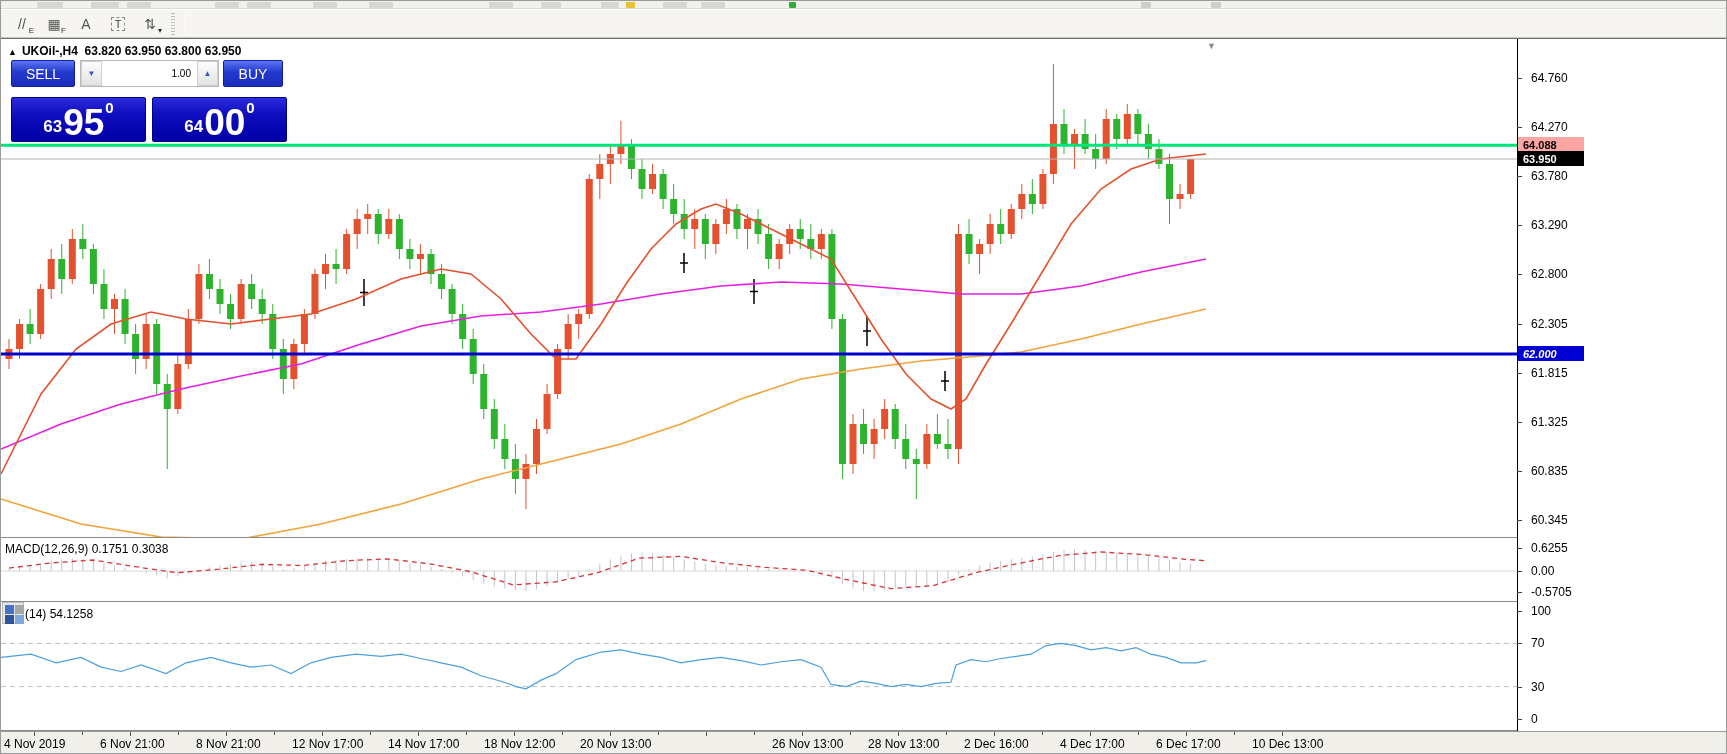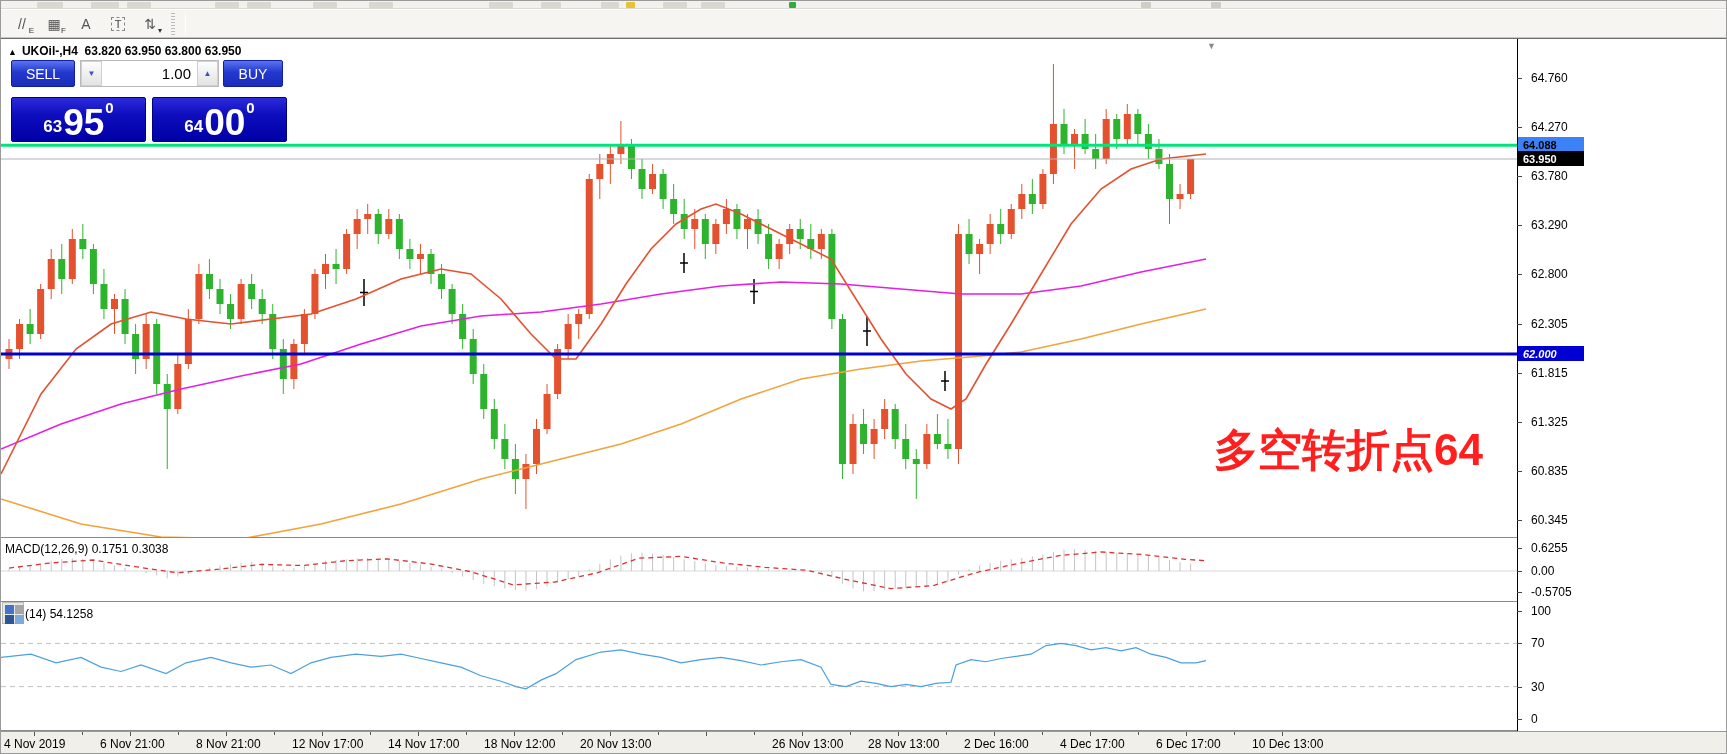--- a/index.html
+++ b/index.html
@@ -29,21 +29,21 @@
   
   #tradepanel{position:absolute;left:10px;top:21px;width:277px;}
   #tp-row1{display:flex;height:35px;}
   .bigbluebtn{height:27px;display:flex;align-items:center;justify-content:center;color:#fff;font-size:14px;
     background:linear-gradient(#5a74f0,#2338cf 45%,#1b2cba);border:1px solid #1020a0;border-radius:2px;}
   #sellbtn{width:64px;}
   #buybtn{width:60px;margin-left:4px;}
   #stepper{display:flex;height:27px;margin-left:5px;border:1px solid #b9b9b9;background:#fff;}
   .stepbtn{width:21px;display:flex;align-items:center;justify-content:center;background:linear-gradient(#fdfdfd,#e3e3e3);
            border:1px solid #cfcfcf;color:#3355cc;font-size:8px;}
-  #volfield{width:95px;display:flex;align-items:center;justify-content:flex-end;padding-right:6px;font-size:15px;color:#000;background:#fff;}
+  #volfield{width:95px;display:flex;align-items:center;justify-content:flex-end;padding-right:6px;font-size:10px;color:#000;background:#fff;}
   #tp-row2{display:flex;margin-top:2px;}
   .pricebox{width:135px;height:45px;color:#fff;display:flex;align-items:flex-end;justify-content:center;
     background:linear-gradient(#2b2bdd,#0d0dbd 40%,#0000a6);border:1px solid #000080;border-radius:2px;padding-bottom:2px;}
   .pricebox + .pricebox{margin-left:6px;}
   .p-small{font-size:17px;font-weight:700;line-height:1;margin-bottom:4px;}
   .p-big{font-size:37px;font-weight:700;line-height:0.9;margin:0 1px;}
   .p-sup{font-size:15px;font-weight:700;line-height:1;align-self:flex-start;margin-top:2px;}
   
   .panesvg{position:absolute;left:0;}
   .sepline{position:absolute;left:0;width:1516px;height:1px;}
@@ -535,29 +535,28 @@
       <div class="axtick" style="top: 591px;"></div>
       <div class="axlabel" style="top: 584px;">-0.5705</div>
       <div class="axtick" style="top: 610px;"></div>
       <div class="axlabel" style="top: 603px;">100</div>
       <div class="axtick" style="top: 642px;"></div>
       <div class="axlabel" style="top: 635px;">70</div>
       <div class="axtick" style="top: 686px;"></div>
       <div class="axlabel" style="top: 679px;">30</div>
       <div class="axtick" style="top: 718px;"></div>
       <div class="axlabel" style="top: 711px;">0</div>
-      <div class="pricetag" style="top: 136px; background: #3b82f6; color: rgb(0, 0, 0);">64.088</div>
+      <div class="pricetag" style="top: 136px; background: #fca5a5; color: rgb(0, 0, 0);">64.088</div>
       <div class="pricetag" style="top: 150px; background: rgb(0, 0, 0); color: rgb(255, 255, 255);">63.950</div>
       <div class="pricetag" style="top: 345px; background: rgb(0, 0, 210); color: rgb(255, 255, 255); font-style: italic;">62.000</div>
     </div>
 
   <div class="indlabel" style="top:541px;">MACD(12,26,9) 0.1751 0.3038</div>
   <div class="indlabel" style="top:606px;">RSI(14) 54.1258</div>
 
-  <div id="annotation" style="color: rgb(255, 31, 31);">多空转折点64</div>
 
   <div id="scrollmarker">▼</div>
 
   <div id="dateaxis">
       <div class="datelabel" style="left: 3px;">4 Nov 2019</div>
       <div class="datetick" style="left: 33px;"></div>
       <div class="datetick" style="left: 81px; height: 3px;"></div>
       <div class="datelabel" style="left: 99px;">6 Nov 21:00</div>
       <div class="datetick" style="left: 129px;"></div>
       <div class="datetick" style="left: 177px; height: 3px;"></div>

